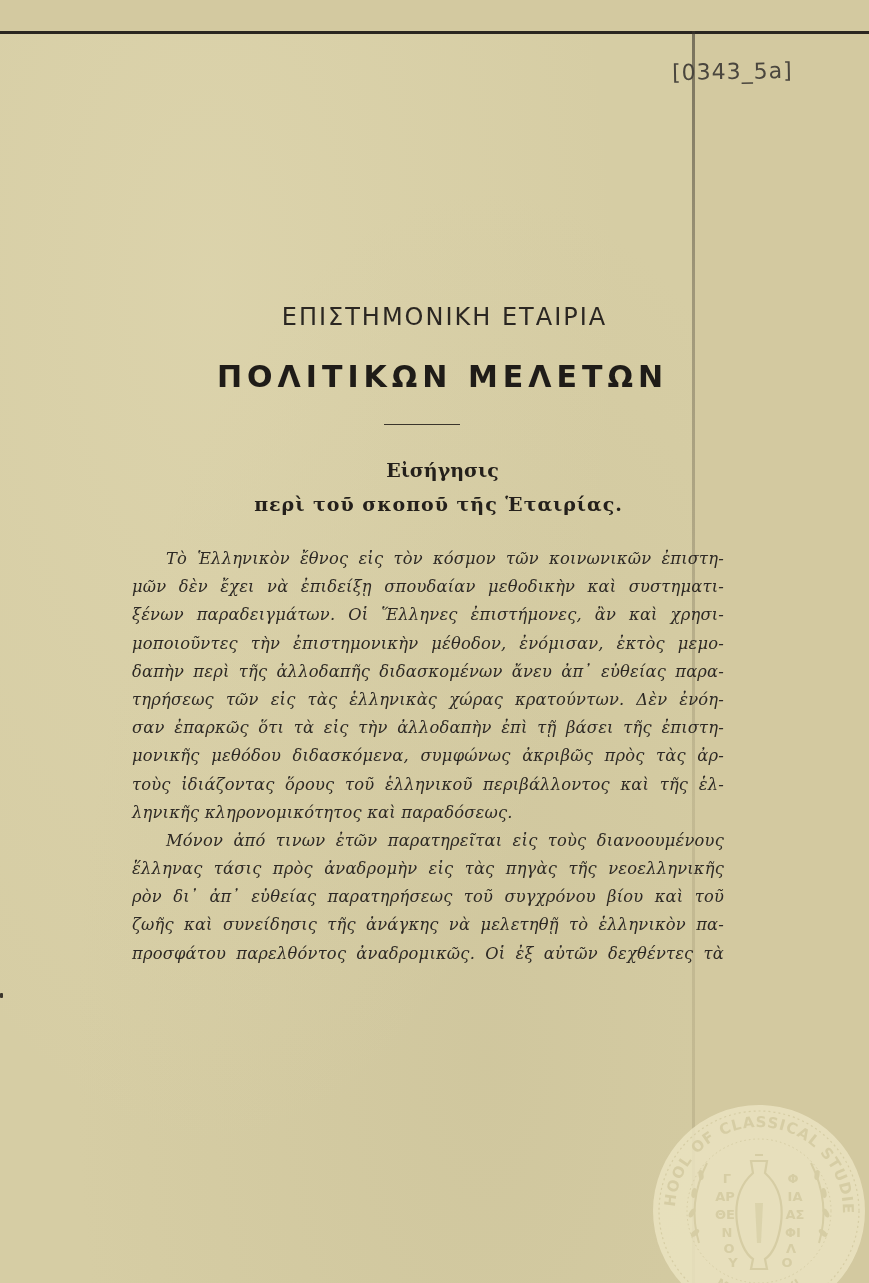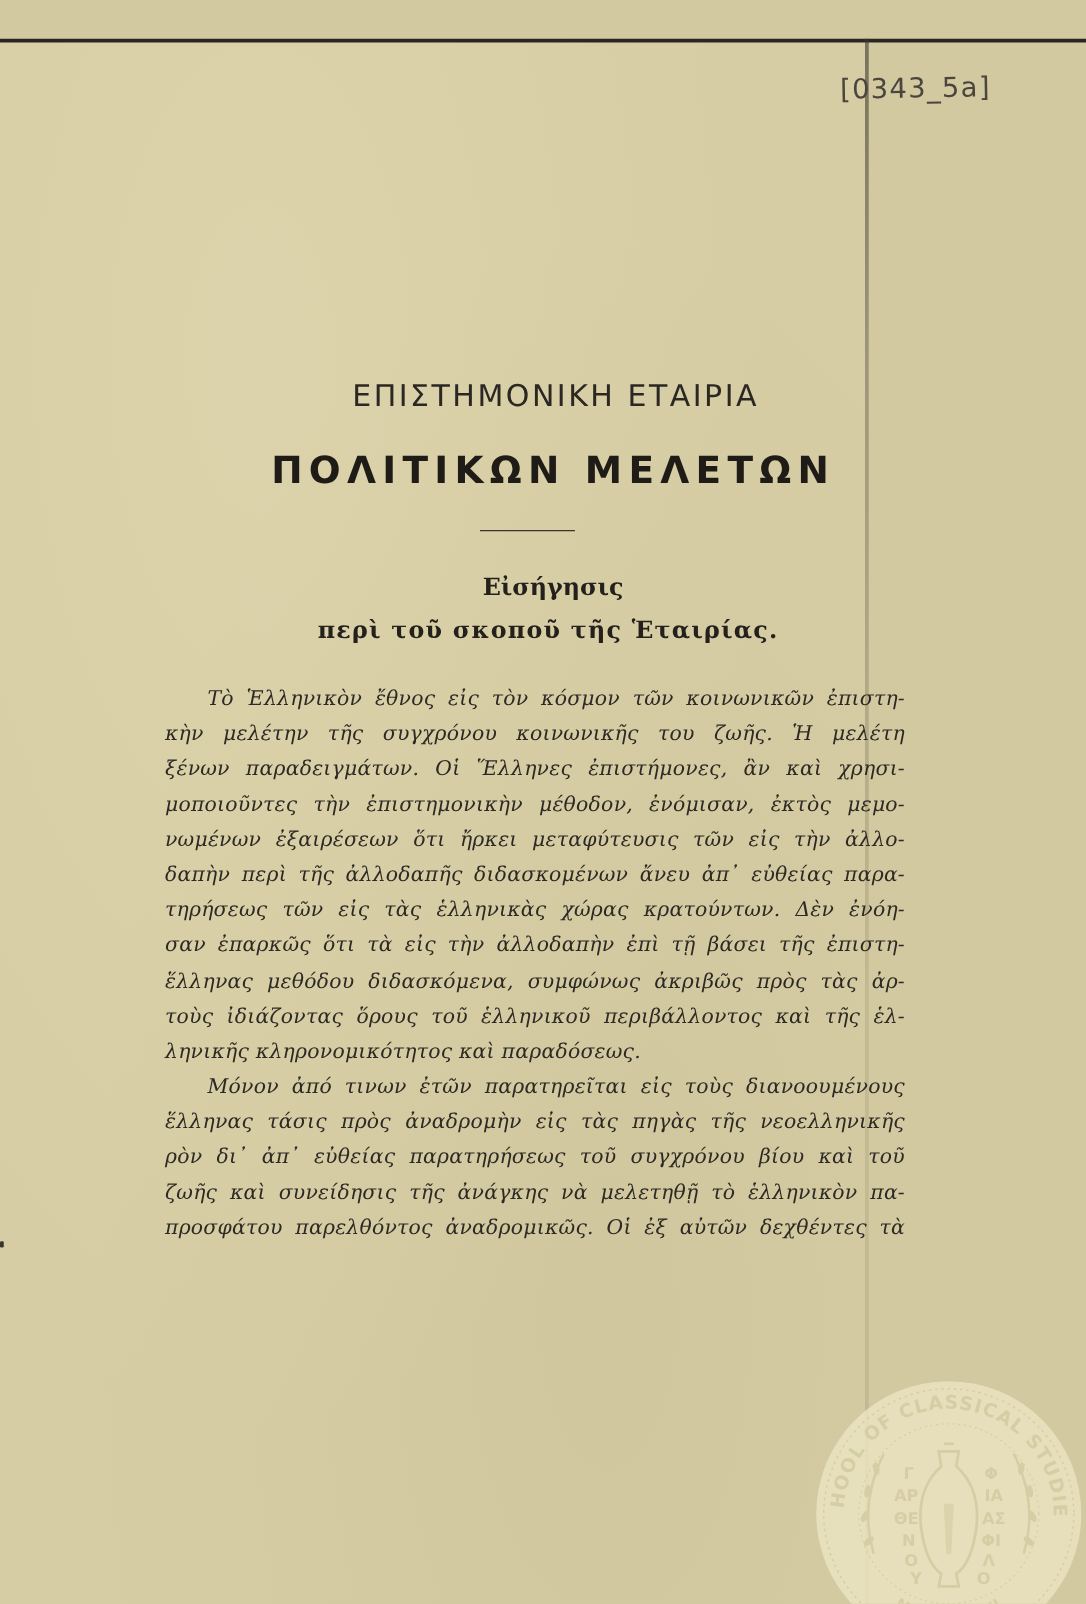--- a/index.html
+++ b/index.html
@@ -146,28 +146,27 @@
   <div class="title1">ΕΠΙΣΤΗΜΟΝΙΚΗ ΕΤΑΙΡΙΑ</div>
   <div class="title2">ΠΟΛΙΤΙΚΩΝ ΜΕΛΕΤΩΝ</div>
   <div class="divider"></div>
 
   <div class="subtitle1">Εἰσήγησις</div>
   <div class="subtitle2">περὶ τοῦ σκοποῦ τῆς Ἑταιρίας.</div>
 
   <div class="body-text">
     <div>
       <div class="line indent">Τὸ Ἑλληνικὸν ἔθνος εἰς τὸν κόσμον τῶν κοινωνικῶν ἐπιστη-</div>
-      <div class="line">κὴν μελέτην τῆς συγχρόνου κοινωνικῆς του ζωῆς. Ἡ μελέτη</div>
+      <div class="line">μῶν δὲν ἔχει νὰ ἐπιδείξῃ σπουδαίαν μεθοδικὴν καὶ συστηματι-</div>
       <div class="line">ξένων παραδειγμάτων. Οἱ Ἕλληνες ἐπιστήμονες, ἂν καὶ χρησι-</div>
       <div class="line">μοποιοῦντες τὴν ἐπιστημονικὴν μέθοδον, ἐνόμισαν, ἐκτὸς μεμο-</div>
-      <div class="line">νωμένων ἐξαιρέσεων ὅτι ἤρκει μεταφύτευσις τῶν εἰς τὴν ἀλλο-</div>
       <div class="line">δαπὴν περὶ τῆς ἀλλοδαπῆς διδασκομένων ἄνευ ἀπ᾽ εὐθείας παρα-</div>
       <div class="line">τηρήσεως τῶν εἰς τὰς ἑλληνικὰς χώρας κρατούντων. Δὲν ἐνόη-</div>
       <div class="line">σαν ἐπαρκῶς ὅτι τὰ εἰς τὴν ἀλλοδαπὴν ἐπὶ τῇ βάσει τῆς ἐπιστη-</div>
-      <div class="line">ἕλληνας μεθόδου διδασκόμενα, συμφώνως ἀκριβῶς πρὸς τὰς ἀρ-</div>
+      <div class="line">μονικῆς μεθόδου διδασκόμενα, συμφώνως ἀκριβῶς πρὸς τὰς ἀρ-</div>
       <div class="line">τοὺς ἰδιάζοντας ὅρους τοῦ ἑλληνικοῦ περιβάλλοντος καὶ τῆς ἑλ-</div>
       <div class="line last">ληνικῆς κληρονομικότητος καὶ παραδόσεως.</div>
     </div>
     <div>
       <div class="line indent">Μόνον ἀπό τινων ἐτῶν παρατηρεῖται εἰς τοὺς διανοουμένους</div>
       <div class="line">ἕλληνας τάσις πρὸς ἀναδρομὴν εἰς τὰς πηγὰς τῆς νεοελληνικῆς</div>
       <div class="line">ρὸν δι᾽ ἀπ᾽ εὐθείας παρατηρήσεως τοῦ συγχρόνου βίου καὶ τοῦ</div>
       <div class="line">ζωῆς καὶ συνείδησις τῆς ἀνάγκης νὰ μελετηθῇ τὸ ἑλληνικὸν πα-</div>
       <div class="line">προσφάτου παρελθόντος ἀναδρομικῶς. Οἱ ἐξ αὐτῶν δεχθέντες τὰ</div>
     </div>

